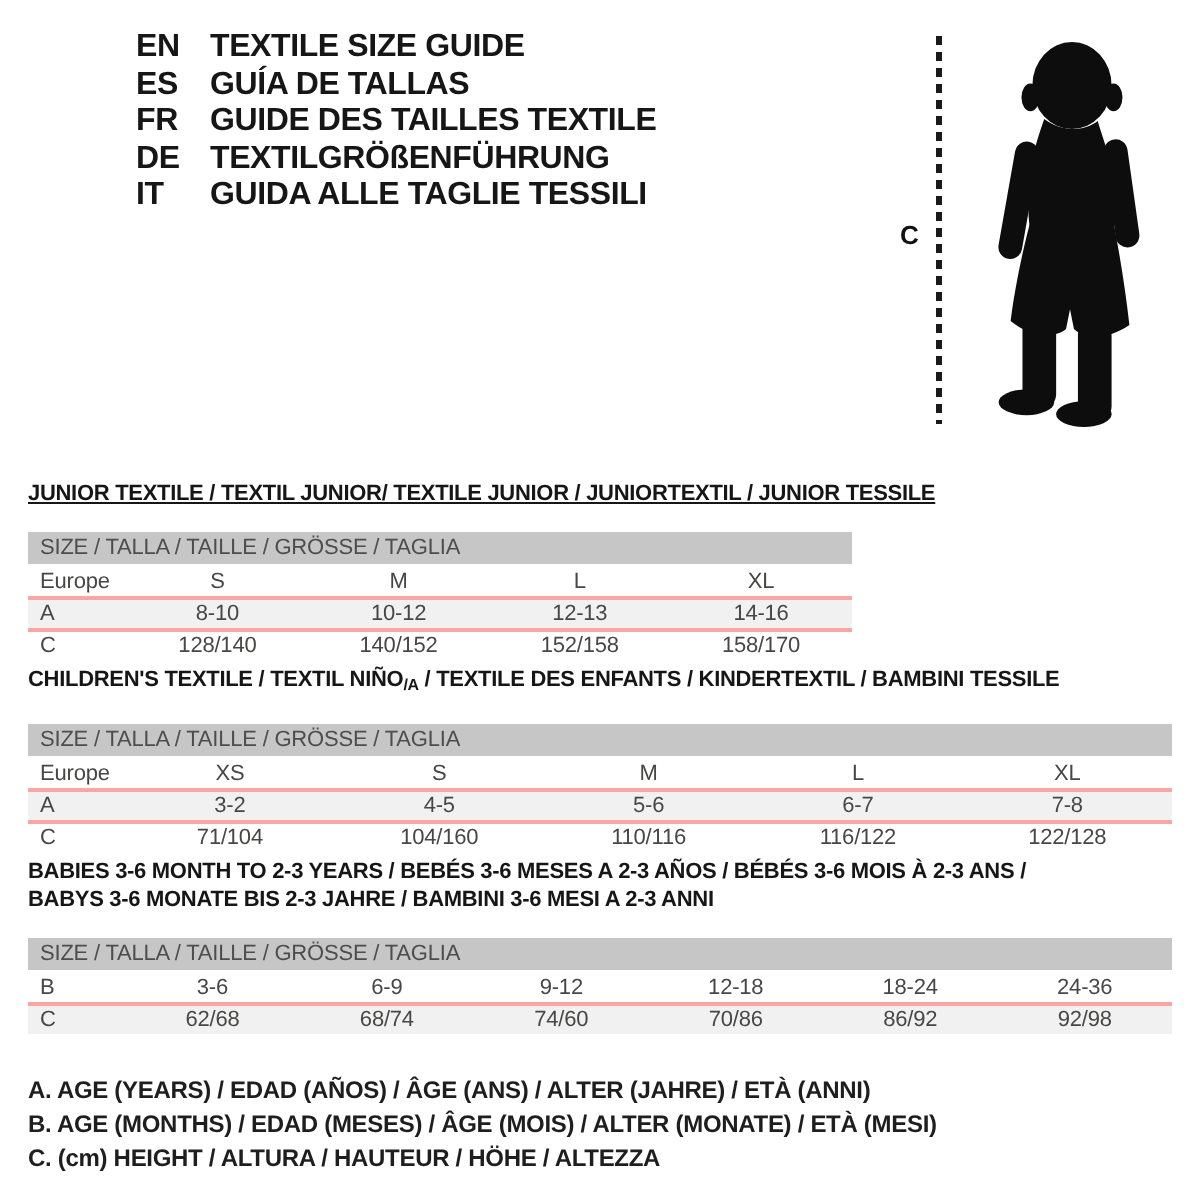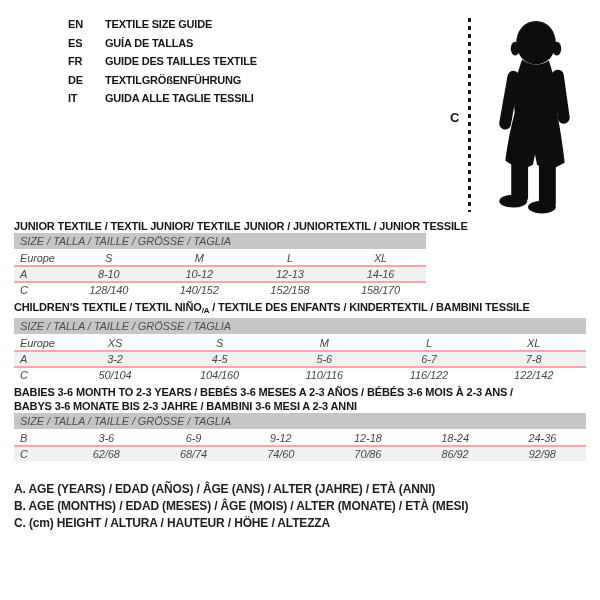--- a/index.html
+++ b/index.html
@@ -5,36 +5,36 @@
   * { margin:0; padding:0; box-sizing:border-box; }
   html,body { background:#fff; }
   .page {
     position:relative; width:600px; height:600px; background:#ffffff;
     font-family:"Liberation Sans", sans-serif; color:#1d1d1b;
     padding:12px 14px; overflow:hidden;
   }
   
   .header { position:relative; height:202px; }
   .langs { position:absolute; top:3px; left:8px; }
-  .lang-row { display:flex; font-weight:bold; font-size:11px; line-height:18.5px; color:#161616; letter-spacing:-0.2px;padding-left:46px; }
+  .lang-row { display:flex; font-weight:bold; font-size:16px; line-height:18.5px; color:#161616; letter-spacing:-0.2px;padding-left:46px; }
   .lang-code { width:37px; flex:none; }
   .figure { position:absolute; top:0; right:0; width:148px; height:202px; }
   .measure-line {
     position:absolute; left:30px; top:6px; height:194px; width:2.5px;
     background-image:linear-gradient(#1a1a1a 55%, rgba(0,0,0,0) 45%);
     background-size:2.5px 8px;
   }
   .c-label { position:absolute; left:12px; top:98px; font-weight:bold; font-size:13px; color:#111; }
   .baby-svg { position:absolute; right:4px; top:4px; }
   
   .section-title { font-weight:bold; font-size:11px; color:#161616; letter-spacing:-0.15px; line-height:14px; }
   .title-sub { font-size:8px; vertical-align:-2px; }
-  .mt-junior { margin-top:5px; }
+  .mt-junior { margin-top:26px;text-decoration:underline; }
   .mt-block { margin-top:3px; }
-  table.size-table { border-collapse:collapse; table-layout:fixed; width:100%; margin-top:0;font-style:italic; }
+  table.size-table { border-collapse:collapse; table-layout:fixed; width:100%; margin-top:12px; }
   table.size-table.narrow { width:72%; }
   th.bar {
     background:#c6c6c6; color:#4d4d4d; font-weight:normal; text-align:left;
     font-size:11px; padding:2px 6px; height:16px; border-bottom:2px solid #ffffff;
     letter-spacing:-0.1px;
   }
   td {
     font-size:11px; color:#474746; text-align:center; padding:1px 4px;
     height:14px; border-top:2px solid #fca5a5; letter-spacing:-0.1px;
   }
@@ -162,25 +162,25 @@
       <tr class="shaded">
         <td class="lbl">A</td>
         <td>3-2</td>
         <td>4-5</td>
         <td>5-6</td>
         <td>6-7</td>
         <td>7-8</td>
       </tr>
       <tr>
         <td class="lbl">C</td>
-        <td>50/104</td>
+        <td>71/104</td>
         <td>104/160</td>
         <td>110/116</td>
         <td>116/122</td>
-        <td>122/142</td>
+        <td>122/128</td>
       </tr>
     </tbody>
   </table>
 
   <div class="section-title mt-block">
     <div>BABIES 3-6 MONTH TO 2-3 YEARS / BEBÉS 3-6 MESES A 2-3 AÑOS / BÉBÉS 3-6 MOIS À 2-3 ANS /</div>
     <div>BABYS 3-6 MONATE BIS 2-3 JAHRE / BAMBINI 3-6 MESI A 2-3 ANNI</div>
   </div>
   <table class="size-table">
     <colgroup>

